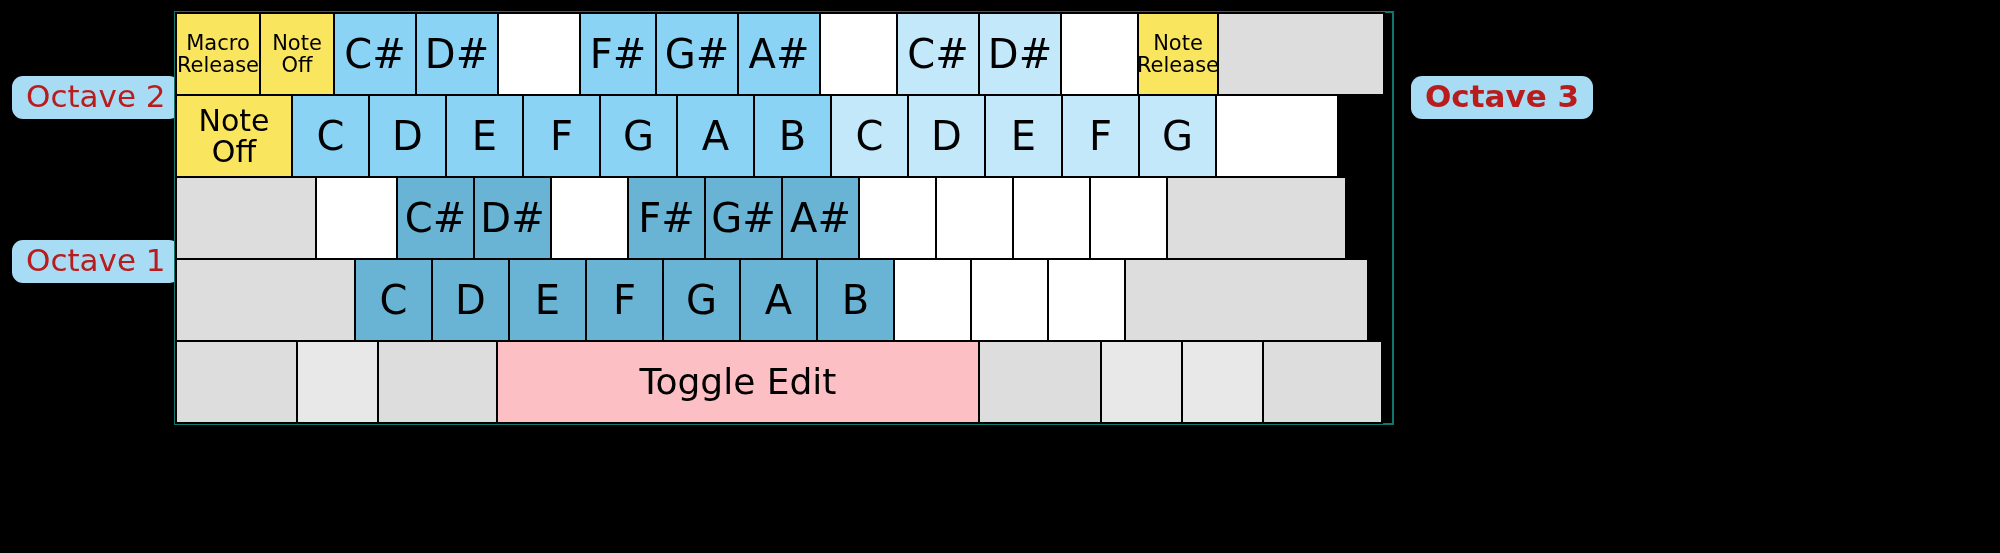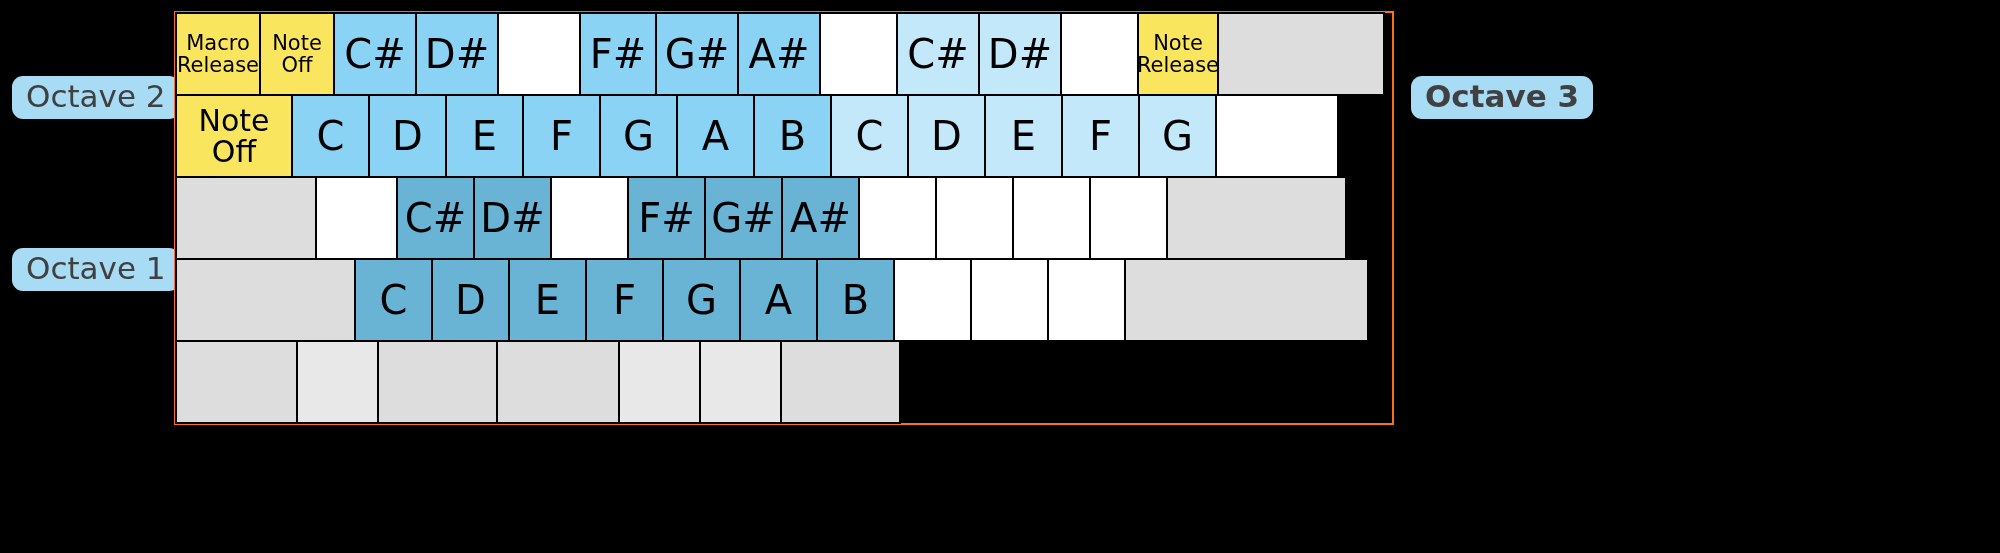--- a/index.html
+++ b/index.html
@@ -18,21 +18,21 @@
   
   #keyboard {
     position: absolute;
     left: 174px;
     top: 11px;
     width: 1216px;
     height: 410px;
     display: flex;
     flex-direction: column;
     background: #000;
-    border: 2px solid #f97316;
+    border: 2px solid #0f766e;
     box-sizing: content-box;
   }
 
   .kb-row {
     display: flex;
     flex: 1 1 0;
     min-height: 0;
   }
 
   .key {
@@ -62,29 +62,29 @@
   
   .lbl-note   { font-size: 40px; }
   .lbl-small  { font-size: 21px; }
   .lbl-med    { font-size: 30px; }
   .lbl-action { font-size: 36px; }
 
   
   .octave-chip {
     position: absolute;
     background: #a8dcf5;
-    color: #404040;
+    color: #b91c1c;
     border-radius: 11px;
     font-size: 31px;
     padding: 5px 14px 7px 14px;
     white-space: nowrap;
     line-height: 1;
   }
   #octave-2-label { left: 12px;  top: 76px; }
-  #octave-1-label { left: 12px;  top: 240px; margin-top: 8px; }
+  #octave-1-label { left: 12px;  top: 240px; }
   #octave-3-label { left: 1411px; top: 76px; font-weight: bold; }
 </style>
 </head>
 <body>
 
 <div class="octave-chip" id="octave-2-label">Octave 2</div>
 
 <div class="octave-chip" id="octave-1-label">Octave 1</div>
 
 <div class="octave-chip" id="octave-3-label">Octave 3</div>
@@ -160,18 +160,19 @@
       <div class="key fill-blue1 lbl-note" style="flex: 0 0 79px;">B</div>
       <div class="key fill-white lbl-note" style="flex: 0 0 79px;"></div>
       <div class="key fill-white lbl-note" style="flex: 0 0 79px;"></div>
       <div class="key fill-white lbl-note" style="flex: 0 0 79px;"></div>
       <div class="key fill-grayA lbl-note" style="flex: 0 0 245px;"></div>
     </div>
     <div class="kb-row">
       <div class="key fill-grayA lbl-note" style="flex: 0 0 123px;"></div>
       <div class="key fill-grayB lbl-note" style="flex: 0 0 83px;"></div>
       <div class="key fill-grayA lbl-note" style="flex: 0 0 121px;"></div>
+      <div class="key fill-pink lbl-action" style="flex: 0 0 484px;">Toggle Edit</div>
       <div class="key fill-grayA lbl-note" style="flex: 0 0 124px;"></div>
       <div class="key fill-grayB lbl-note" style="flex: 0 0 83px;"></div>
       <div class="key fill-grayB lbl-note" style="flex: 0 0 83px;"></div>
       <div class="key fill-grayA lbl-note" style="flex: 0 0 121px;"></div>
     </div>
   </div>
 
 </body></html>

